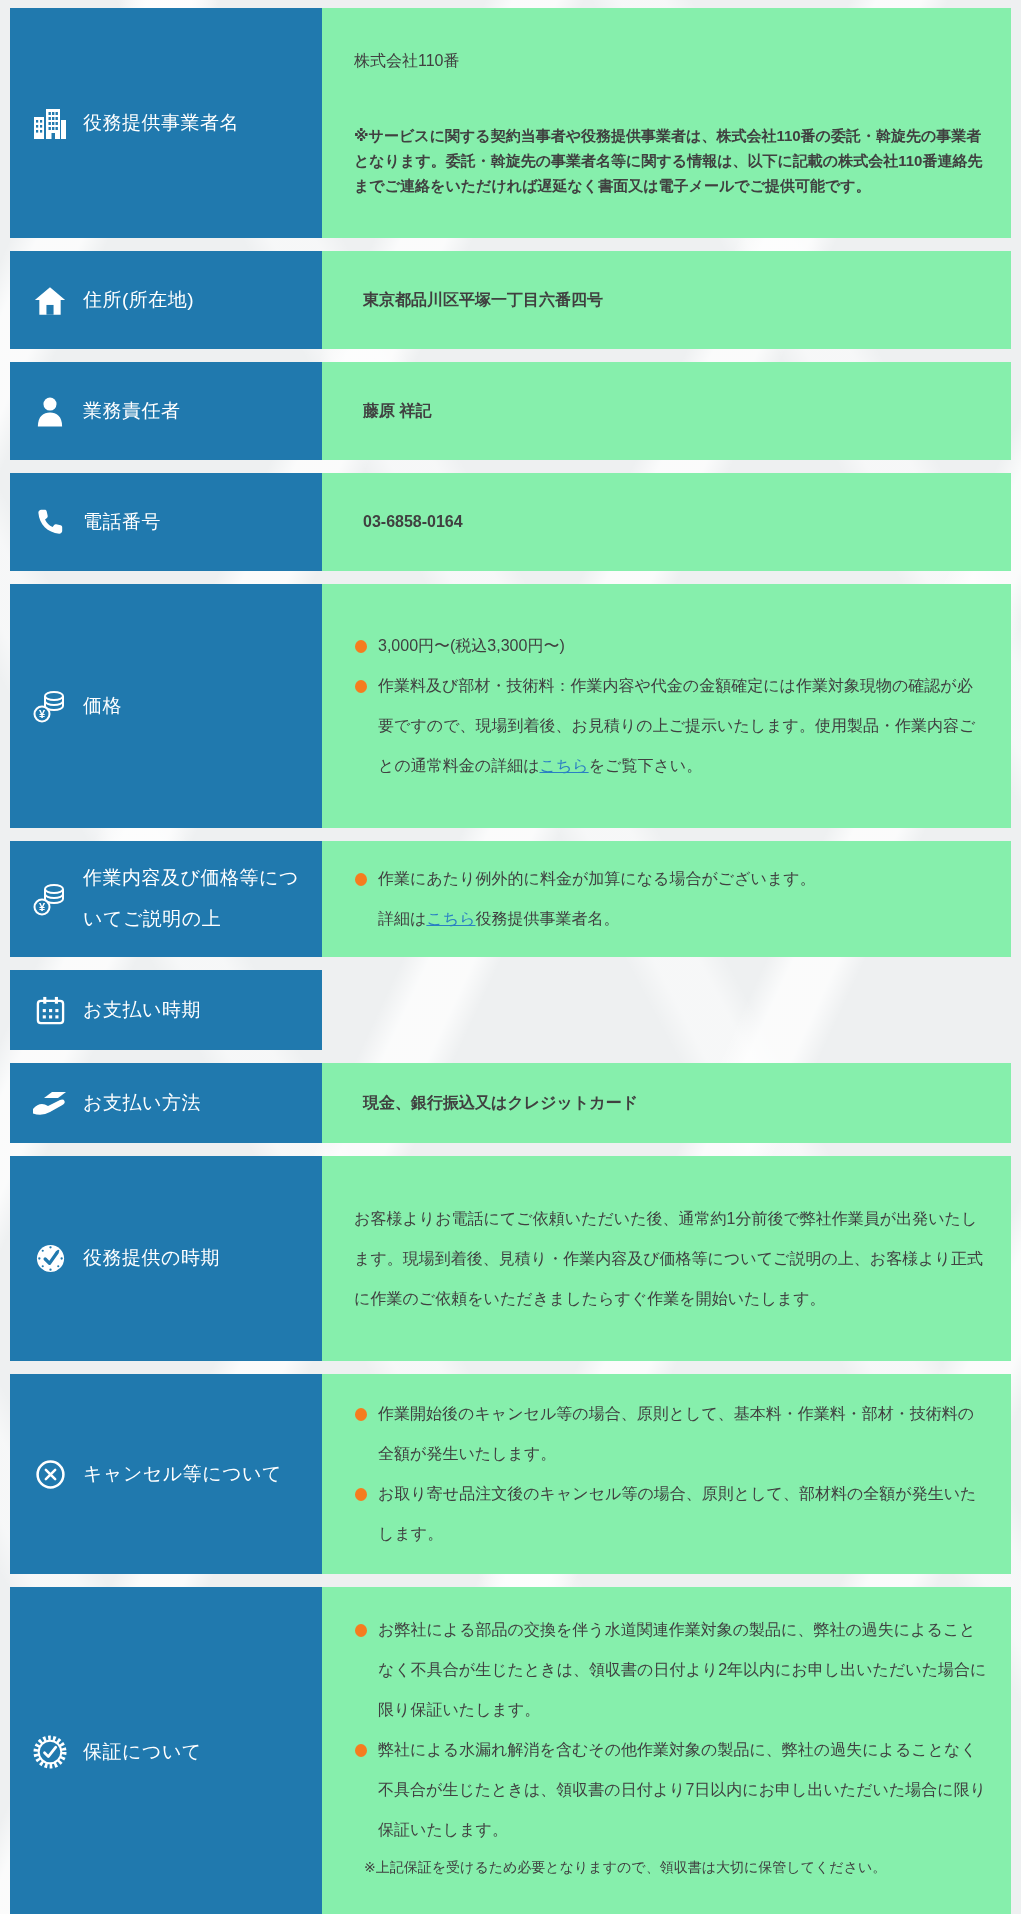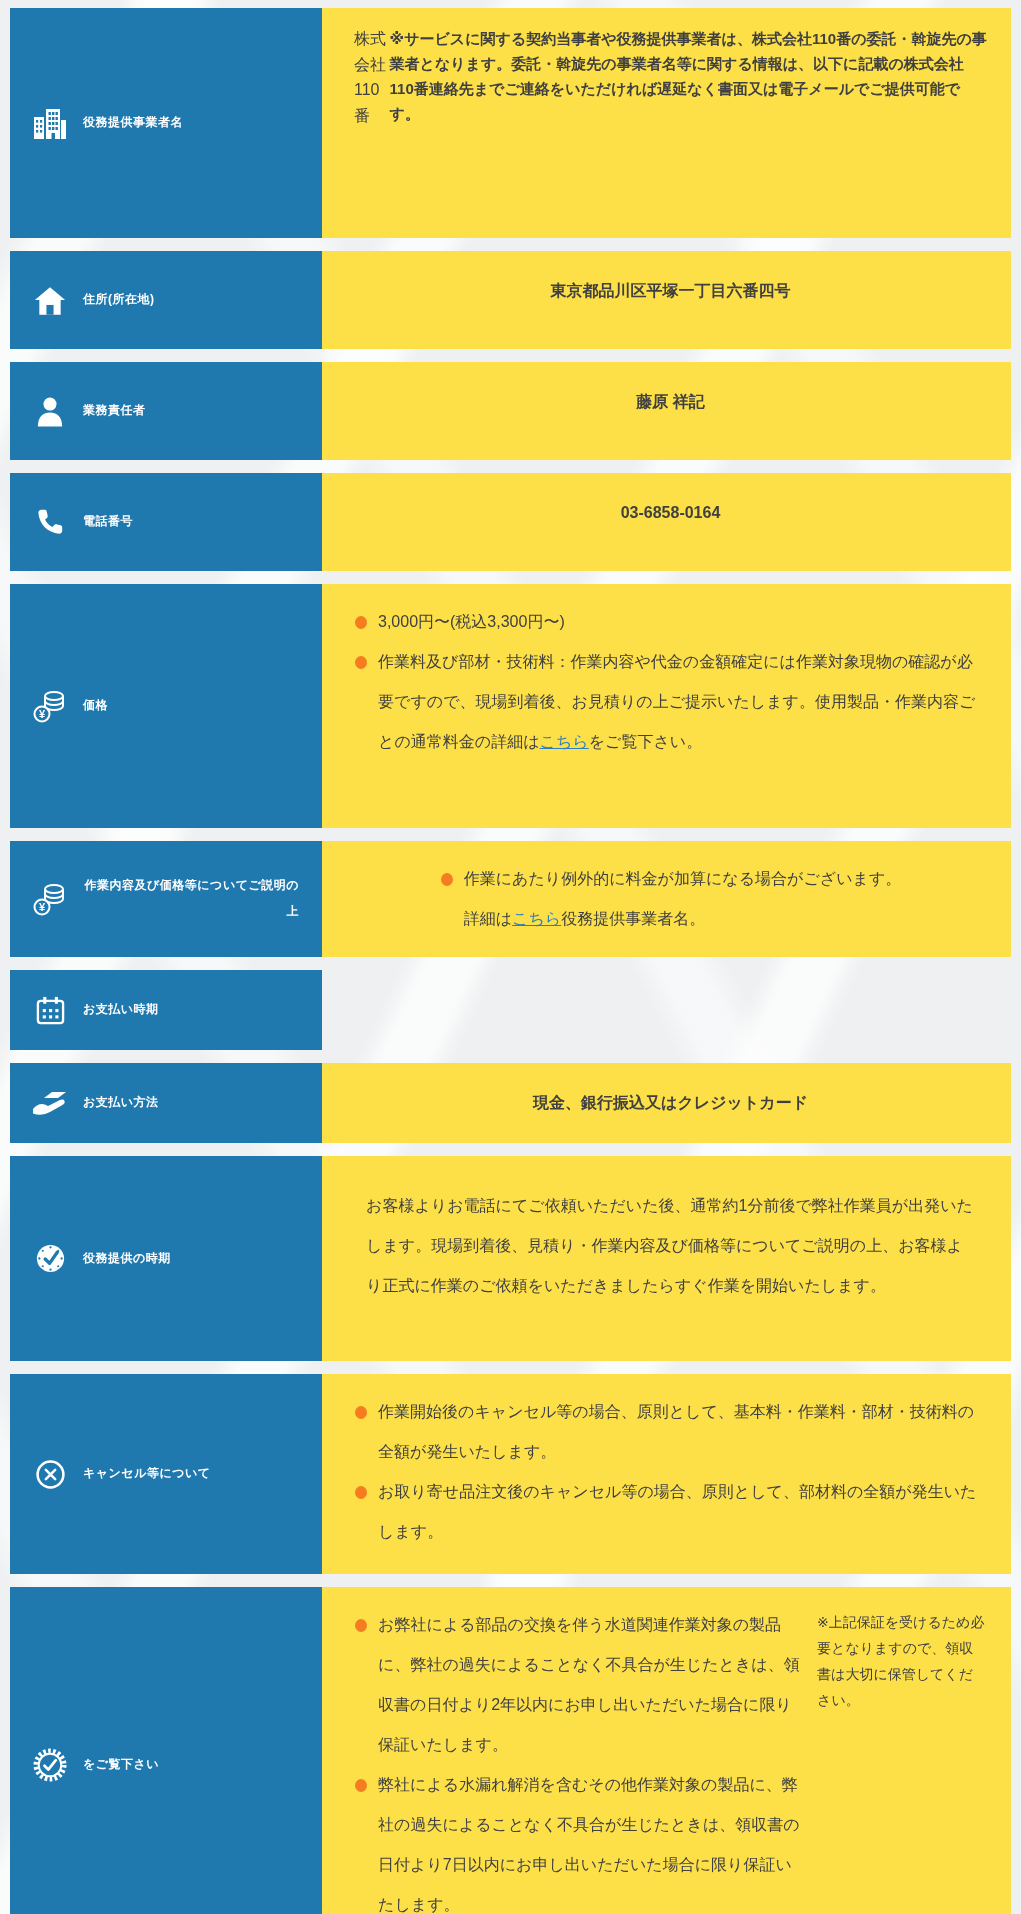--- a/index.html
+++ b/index.html
@@ -21,34 +21,34 @@
   }
   .table{padding:8px 10px 0 10px;}
   .row{display:flex;margin-bottom:13px;}
   .head{
     width:312px;flex:0 0 312px;box-sizing:border-box;
     background:#2079ae;color:#fff;
     display:flex;align-items:center;
     padding:10px 14px 10px 20px;
   }
   .icon{flex:0 0 40px;width:40px;display:flex;align-items:center;justify-content:center;margin-right:13px;}
-  .label{font-size:12px;font-weight:bold;line-height:2.15;letter-spacing:.5px;max-width:216px;text-align:right;}
+  .label{font-size:19px;font-weight:normal;line-height:2.15;letter-spacing:.5px;max-width:216px;}
   .body{
-    flex:1;box-sizing:border-box;background:#fde047;
-    display:flex;flex-direction:row;justify-content:center;
+    flex:1;box-sizing:border-box;background:#86efac;
+    display:flex;flex-direction:column;justify-content:center;
     padding:18px 24px 18px 32px;
     font-size:16px;line-height:1.6;
   }
   .r1{min-height:230px}.r2{min-height:98px}.r3{min-height:98px}.r4{min-height:98px}
   .r5{min-height:244px}.r6{min-height:106px}.r7{min-height:80px}.r8{min-height:80px}
   .r9{min-height:205px}.r10{min-height:200px}.r11{min-height:330px}
   .company-name{margin:0 0 50px 0;font-size:16px;}
   .asterisk-note{margin:0;font-size:15px;line-height:25px;font-weight:bold;}
   .value{margin:9px;font-weight:bold;}
-  .para{margin:12px;line-height:40px;}
+  .para{margin:0;line-height:40px;}
   ul.bullets{list-style:none;margin:0;padding:0;}
   ul.bullets li{position:relative;padding-left:24px;line-height:40px;}
   ul.bullets li::before{
     content:"";position:absolute;left:1px;top:14px;
     width:12px;height:13px;border-radius:50%;background:#f57c1f;
   }
   a.link{color:#2b7fc3;font-weight:normal;text-decoration:underline;cursor:pointer;}
   .small-note{margin:4px 0 14px 0;font-size:14px;line-height:26px;padding-left:10px;}
   svg{display:block;}
 </style>
@@ -278,21 +278,21 @@
 
   <section class="row r11">
     <div class="head">
       <span class="icon">
         <svg width="36" height="36" viewBox="0 0 36 36">
           <circle cx="18" cy="18" r="14" fill="none" stroke="#fff" stroke-width="5" stroke-dasharray="2.6 2.3"></circle>
           <circle cx="18" cy="18" r="11.3" fill="none" stroke="#fff" stroke-width="2"></circle>
           <path d="M12.5 18.8 L16.3 22.6 L23.8 13.2" fill="none" stroke="#fff" stroke-width="2.7" stroke-linecap="round" stroke-linejoin="round"></path>
         </svg>
       </span>
-      <span class="label">をご覧下さい</span>
+      <span class="label">保証について</span>
     </div>
     <div class="body">
       <ul class="bullets">
         <li>
           <span>お弊社による部品の交換を伴う水道関連作業対象の製品に、弊社の過失によることなく不具合が生じたときは、領収書の日付より2年以内にお申し出いただいた場合に限り保証いたします。</span>
         </li>
         <li>
           <span>弊社による水漏れ解消を含むその他作業対象の製品に、弊社の過失によることなく不具合が生じたときは、領収書の日付より7日以内にお申し出いただいた場合に限り保証いたします。</span>
         </li>
       </ul>

